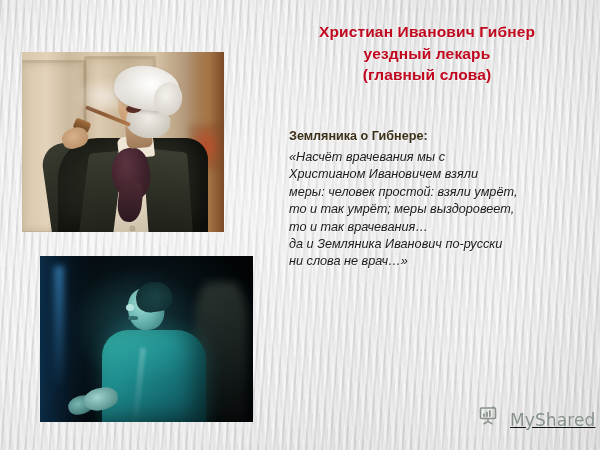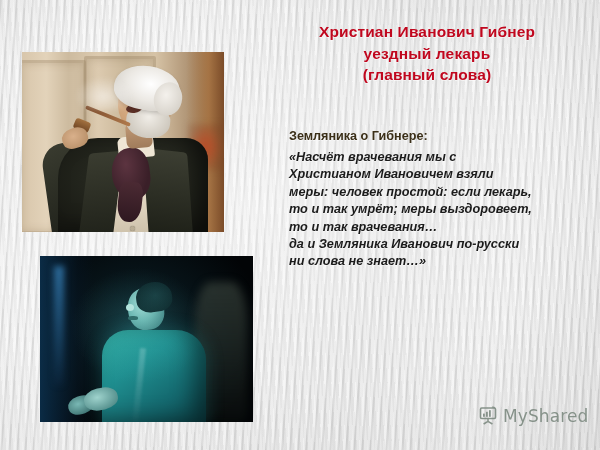--- a/index.html
+++ b/index.html
@@ -97,21 +97,20 @@
     line-height: 17px;
     margin-bottom: 4px;
     text-shadow: 0 1px 0 rgba(255,255,255,0.5);
   }
   .quote-body {
     color: #1b1b1b;
     font-style: italic;
     font-size: 12.7px;
     line-height: 17.4px;
     text-shadow: 0 1px 0 rgba(255,255,255,0.45);
-    font-weight: bold;
   }
   .quote-body .ql { display: block; white-space: nowrap; }
 
   
   .photo {
     position: absolute;
     overflow: hidden;
   }
   .photo-top {
     left: 22px;
@@ -360,23 +359,24 @@
     position: absolute; inset: 0;
     background: radial-gradient(ellipse 45% 50% at 46% 42%, rgba(90,210,205,0.16), rgba(0,0,0,0) 70%);
   }
 
   
   .watermark {
     position: absolute;
     left: 478px;
     top: 406px;
     display: flex;
-    align-items: flex-start;
-    gap: 5px;
+    align-items: flex-end;
+    gap: 12px;
     opacity: 0.92;
+    text-decoration: underline;
   }
   .wm-icon { display: block; }
   .wm-text {
     color: #7f8c83;
     font-size: 17px;
     letter-spacing: 0.1px;
     font-family: "DejaVu Sans", sans-serif;
   }
 </style>
 </head>
@@ -440,25 +440,25 @@
     <span class="title-line">Христиан Иванович Гибнер</span>
     <span class="title-line">уездный лекарь</span>
     <span class="title-line">(главный слова)</span>
   </div>
 
   <div class="quote-block">
     <div class="quote-heading">Земляника о Гибнере:</div>
     <div class="quote-body">
       <span class="ql">«Насчёт врачевания мы с</span>
       <span class="ql">Христианом Ивановичем взяли</span>
-      <span class="ql">меры: человек простой: если лекарь,</span>
+      <span class="ql">меры: человек простой: взяли умрёт,</span>
       <span class="ql">то и так умрёт; меры выздоровеет,</span>
       <span class="ql">то и так врачевания…</span>
       <span class="ql">да и Земляника Иванович по-русски</span>
-      <span class="ql">ни слова не знает…»</span>
+      <span class="ql">ни слова не врач…»</span>
     </div>
   </div>
 
   <div class="watermark">
     <span class="wm-icon">
       <svg width="20" height="20" viewBox="0 0 20 20" aria-hidden="true">
         <rect x="2.5" y="2" width="15" height="10.5" rx="1.2" fill="none" stroke="#7f8c83" stroke-width="1.6"></rect>
         <rect x="5" y="7.6" width="1.8" height="3.2" fill="#7f8c83"></rect>
         <rect x="8" y="5.8" width="1.8" height="5" fill="#7f8c83"></rect>
         <rect x="11" y="4.2" width="1.8" height="6.6" fill="#7f8c83"></rect>

